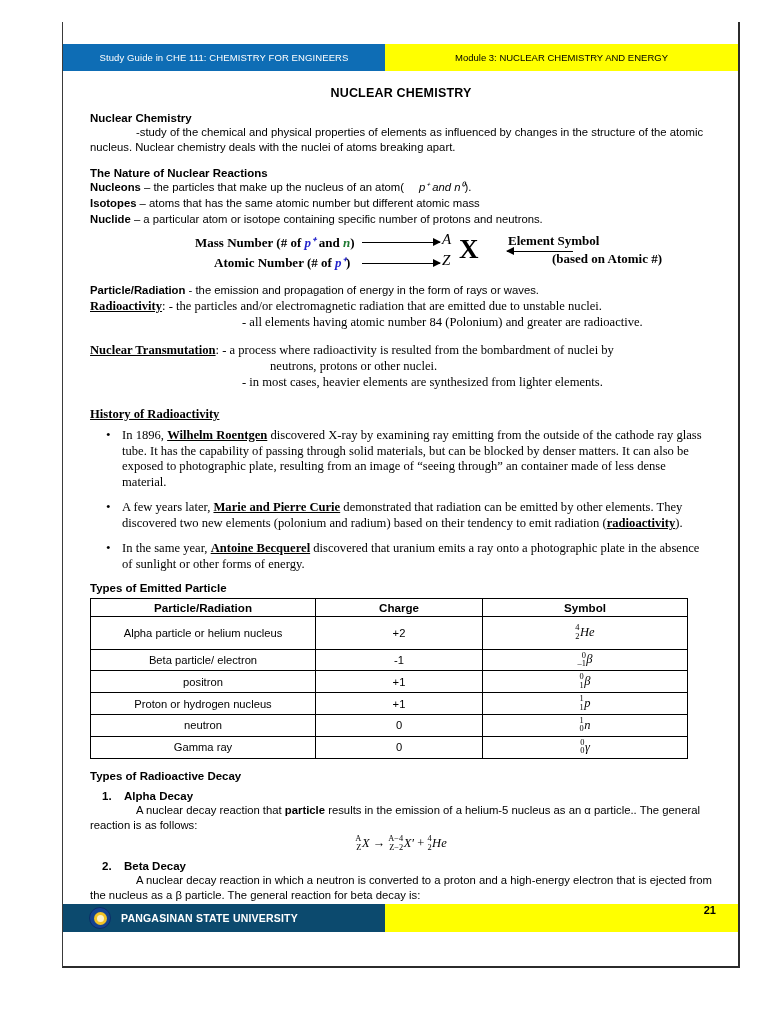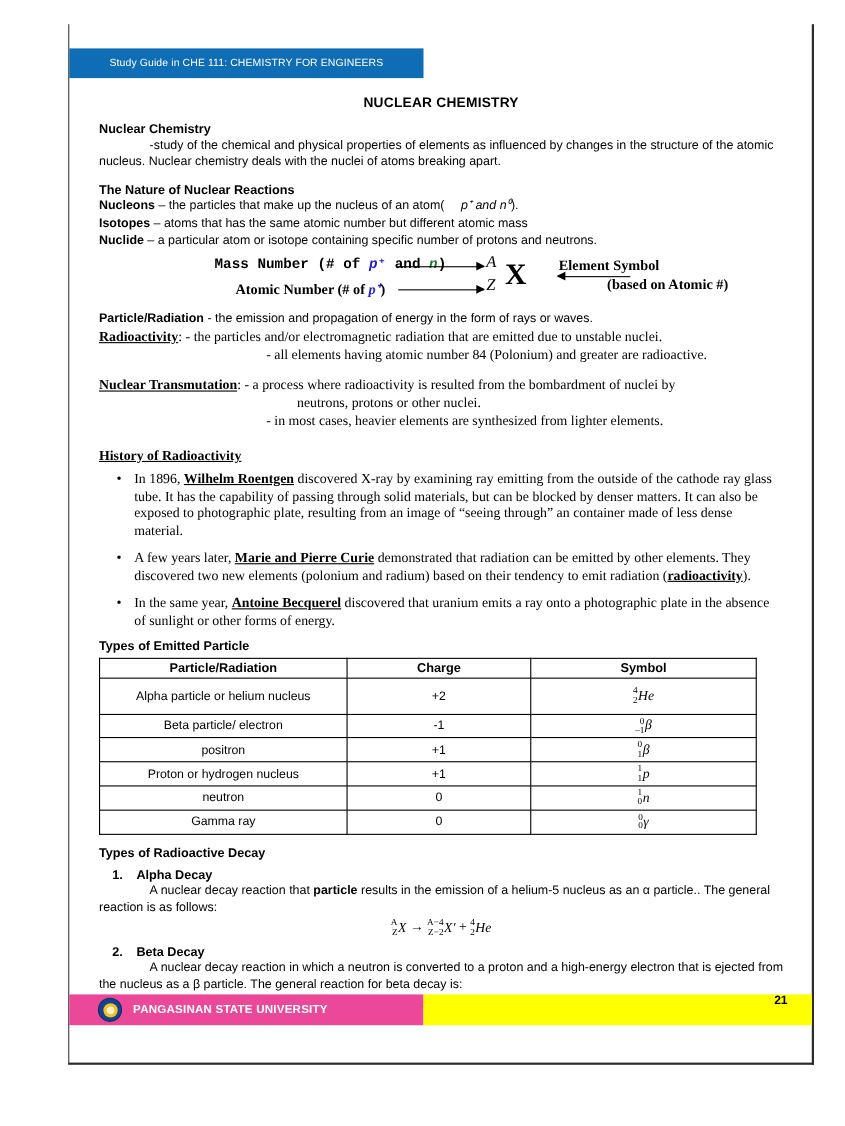--- a/index.html
+++ b/index.html
@@ -100,21 +100,21 @@
     height: 50px;
     margin-top: 5px;
     font-family: "Liberation Serif", serif;
   }
   .dg-lbl {
     position: absolute;
     font-weight: bold;
     font-size: 13px;
     white-space: nowrap;
   }
-  .dg-mass  { left: 105px;  top: 1px; font-family: Liberation Mono, monospace; }
+  .dg-mass  { left: 105px;  top: 1px; }
   .dg-atom  { left: 124px;  top: 21px; }
   .dg-elem  { left: 418px;  top: 1px; text-align:left; width: 160px;}
   .dg-elem2 { left: 437px;  top: 19px; text-align:center; width: 160px;}
   .blue-p { color: #2222cc; font-style: italic; }
   .green-n { color: #1f7a33; font-style: italic; }
 
   .arrow {
     position: absolute;
     height: 1px;
     background: #000;
@@ -221,21 +221,21 @@
   
   .footerbar {
     display: flex;
     width: 100%;
     height: 28px;
     position: absolute;
     left: 0;
     bottom: 34px;
   }
   .ftr-left {
-    background: #ec4899;
+    background: #0c4a6e;
     width: 322px;
     display: flex;
     align-items: center;
     color: #ffffff;
     font-size: 10.5px;
     font-weight: bold;
     letter-spacing: 0.2px;
   }
   .ftr-right {
     background: #ffff00;
@@ -273,20 +273,21 @@
     opacity: .75;
   }
 </style>
 </head>
 <body>
 
 <div class="page">
 
   <div class="headerbar">
     <div class="hdr-left">Study Guide in CHE 111: CHEMISTRY FOR ENGINEERS</div>
+    <div class="hdr-right">Module 3: NUCLEAR CHEMISTRY AND ENERGY</div>
   </div>
 
   <div class="doc">
 
     <div class="doc-title">NUCLEAR CHEMISTRY</div>
 
     <div class="h-sans">Nuclear Chemistry</div>
     <div class="p-sans"><span class="indent"></span><span>-study of the chemical and physical properties of elements as influenced by changes in the structure</span> <span>of the atomic nucleus. Nuclear chemistry deals with the nuclei of atoms breaking apart.</span></div>
 
     <div class="h-sans">The Nature of Nuclear Reactions</div>

